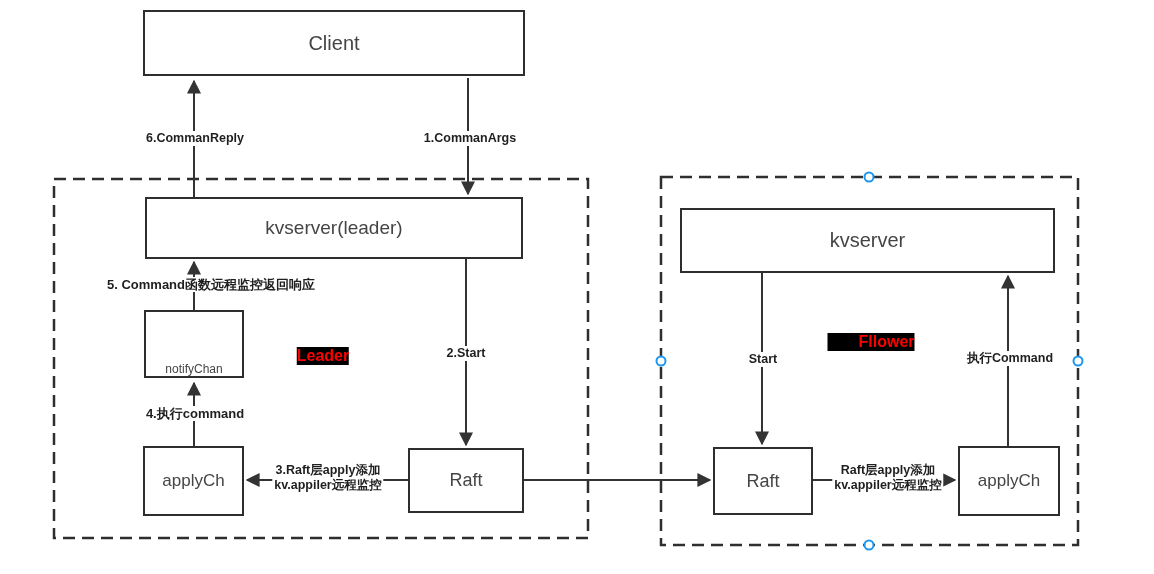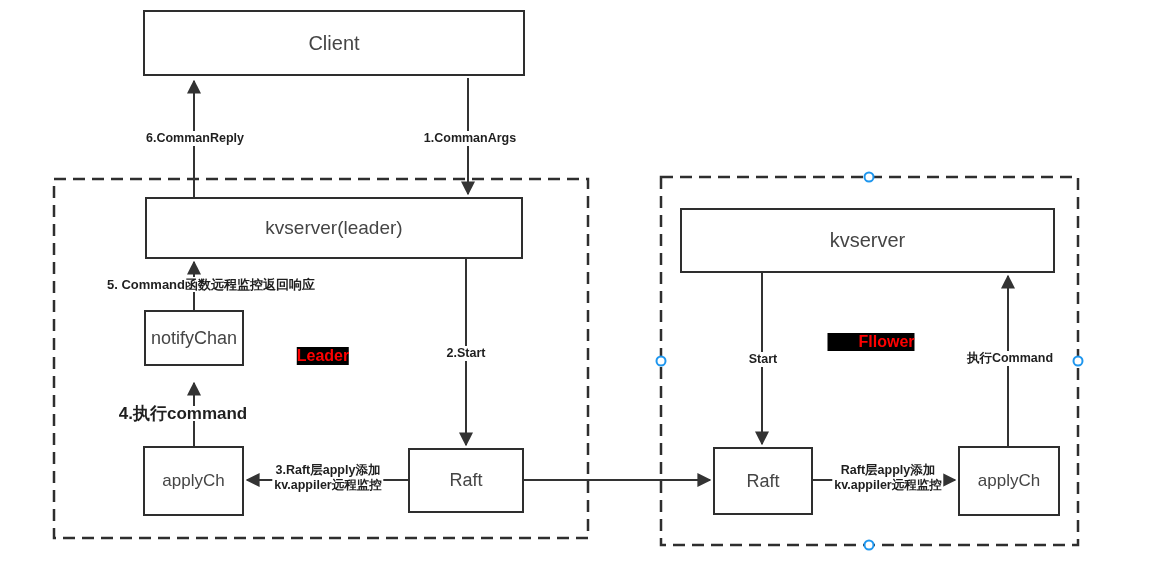--- a/index.html
+++ b/index.html
@@ -83,21 +83,21 @@
   </svg>
 
   <div class="node" style="left:143px; top:10px; width:382px; height:66px; font-size:20px;">
     <span>Client</span>
   </div>
 
   <div class="node" style="left:145px; top:197px; width:378px; height:62px; font-size:19px;">
     <span>kvserver(leader)</span>
   </div>
 
-  <div class="node" style="left:144px; top:310px; width:100px; height:56px; font-size:18px;">
+  <div class="node" style="left:144px; top:310px; width:100px; height:68px; font-size:12px;align-items:flex-end;">
     <span>notifyChan</span>
   </div>
 
   <div class="node" style="left:143px; top:446px; width:101px; height:70px; font-size:17px;">
     <span>applyCh</span>
   </div>
 
   <div class="node" style="left:408px; top:448px; width:116px; height:65px; font-size:18px;">
     <span>Raft</span>
   </div>
@@ -113,21 +113,21 @@
   <div class="node" style="left:958px; top:446px; width:102px; height:70px; font-size:17px;">
     <span>applyCh</span>
   </div>
 
   <div class="edge-label" style="left:195px; top:131px;">6.CommanReply</div>
 
   <div class="edge-label" style="left:470px; top:131px;">1.CommanArgs</div>
 
   <div class="edge-label" style="left:199px; top:277px; font-size:13px;margin-left:12px;">5. Command函数远程监控返回响应</div>
 
-  <div class="edge-label" style="left:183px; top:406px; font-size:17px;">4.执行command</div>
+  <div class="edge-label" style="left:195px; top:406px; font-size:13px;">4.执行command</div>
 
   <div class="edge-label" style="left:328px; top:463px;">
     <span>3.Raft层apply添加</span><br>
     <span>kv.appiler远程监控</span>
   </div>
 
   <div class="edge-label" style="left:466px; top:346px;">2.Start</div>
 
   <div class="edge-label" style="left:763px; top:352px;">Start</div>
 

